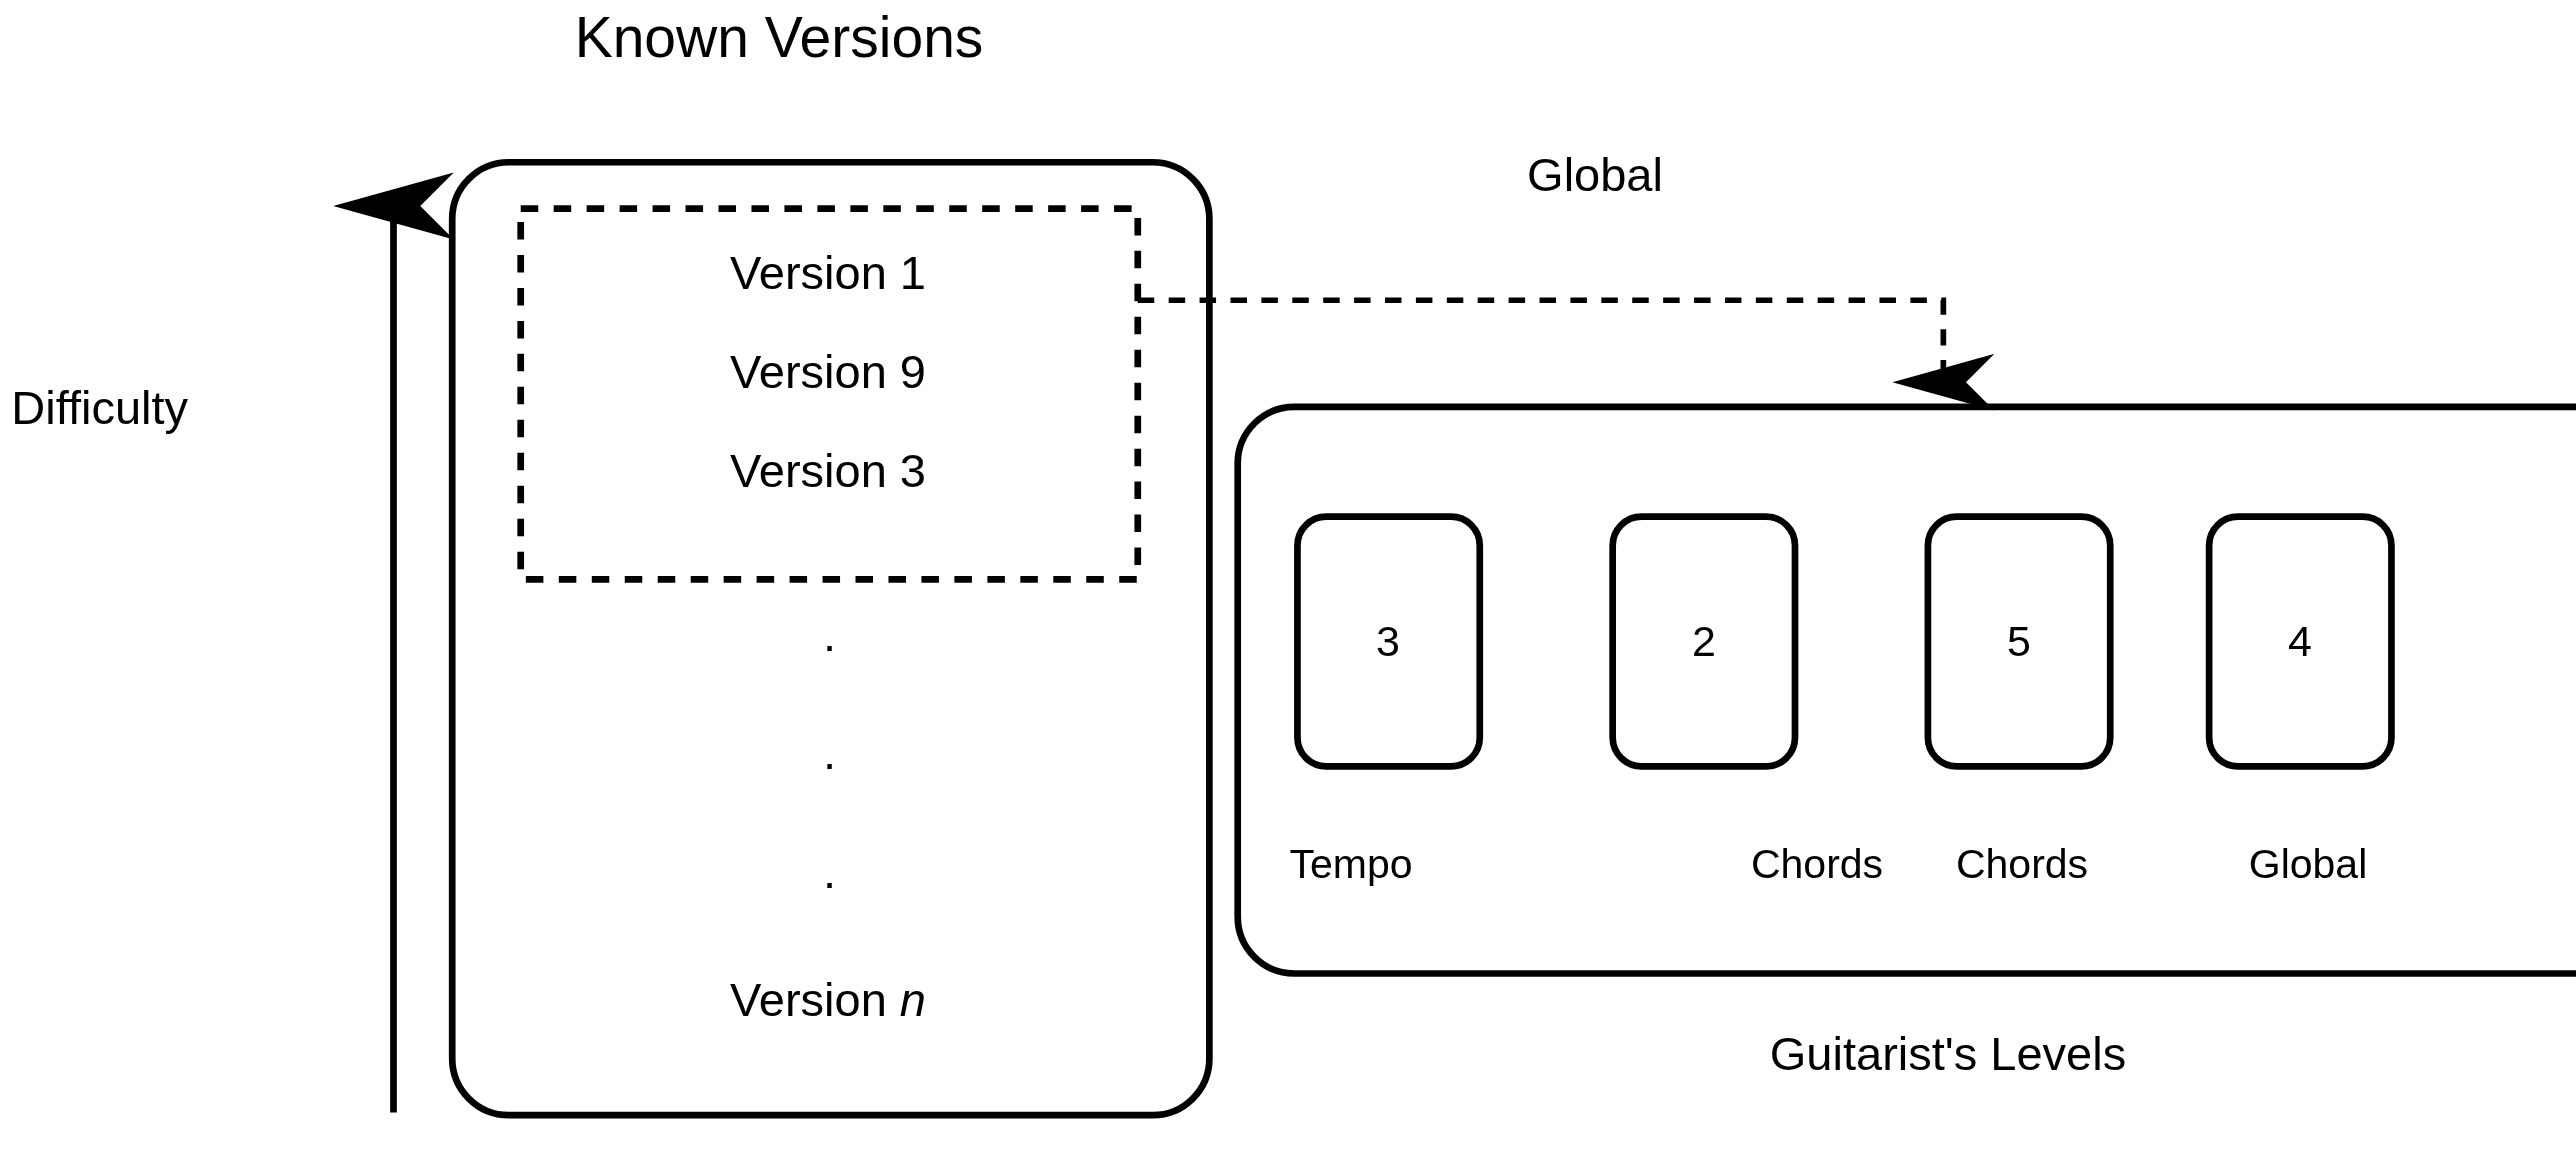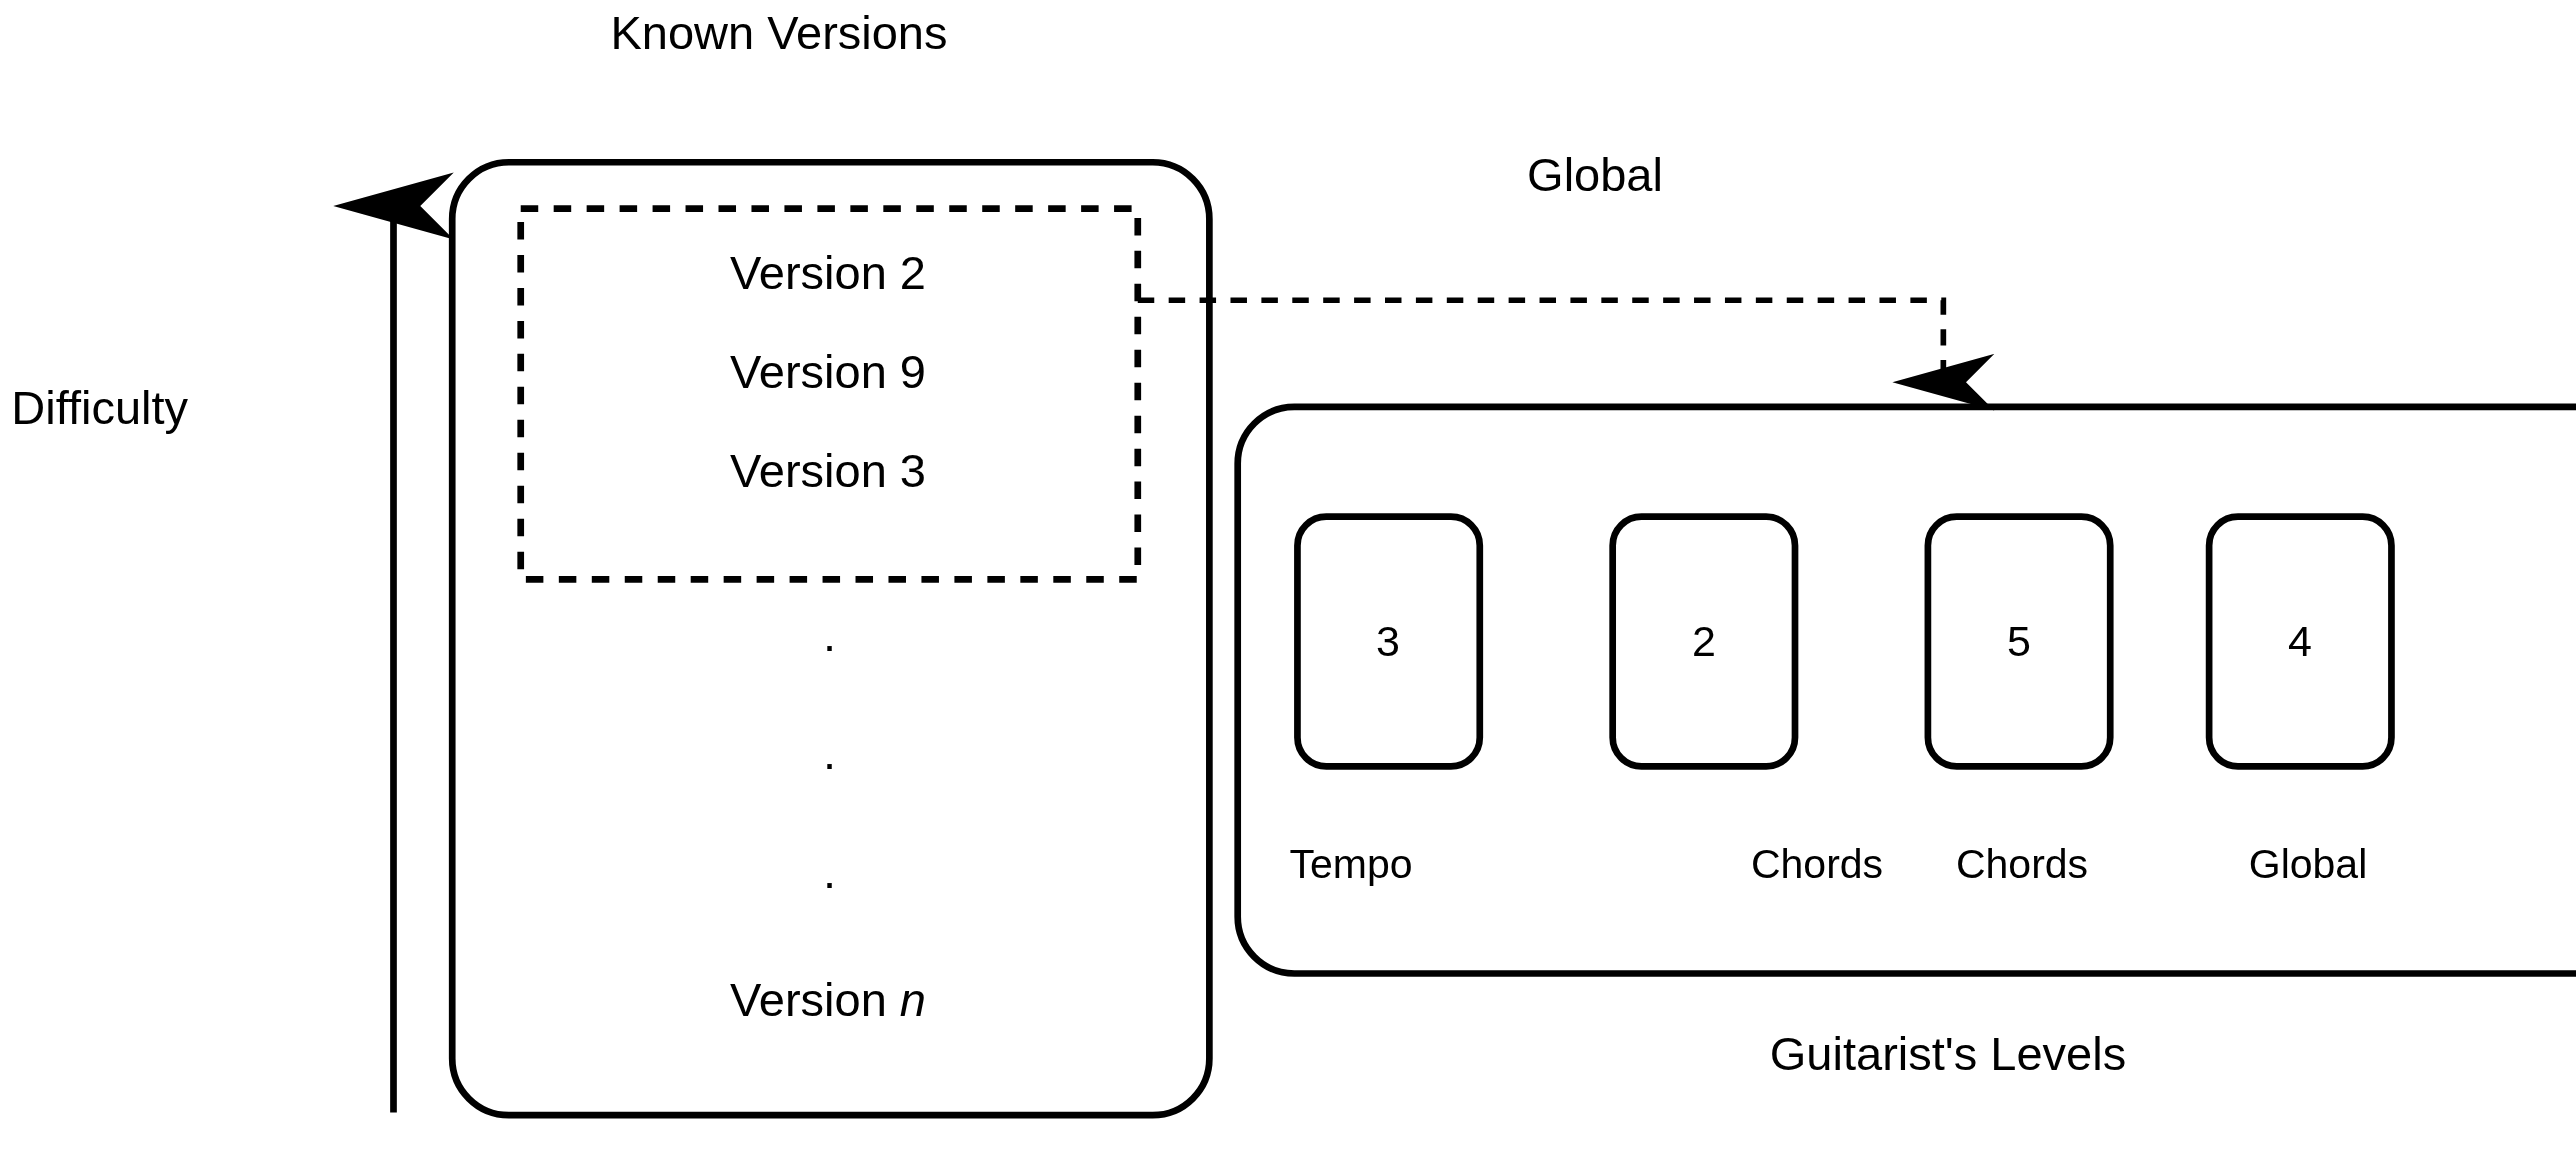--- a/index.html
+++ b/index.html
@@ -27,21 +27,21 @@
     white-space: nowrap;
     color: #000000;
     font-family: "Liberation Sans", "DejaVu Sans", sans-serif;
     font-weight: 400;
     line-height: 1;
   }
   .ctr { transform: translateX(-50%); }
   .ital { font-style: italic; }
 
   
-  #known-versions-title { left: 779px; top: 8.8px;  font-size: 47px; text-align: right; }
+  #known-versions-title { left: 779px; top: 8.8px;  font-size: 57px; text-align: right; }
   #difficulty-label     { left: 11.3px;   top: 384px; font-size: 47px; }
   #average-label        { left: 1595px; top: 151px; font-size: 47px; }
   #guitarists-label     { left: 1948px; top: 1030px;font-size: 47px; }
 
   #version-1 { left: 828px; top: 249px;  font-size: 47px; }
   #version-2 { left: 828px; top: 348px;  font-size: 47px; }
   #version-3 { left: 828px; top: 447px;  font-size: 47px; }
   #version-n { left: 828px; top: 976px; font-size: 47px; }
 
   .vdot { left: 823px; font-size: 47px; }
@@ -85,21 +85,21 @@
   </svg>
 
   <div class="txt ctr" id="known-versions-title">Known Versions</div>
 
   <div class="txt" id="difficulty-label">Difficulty</div>
 
   <div class="txt ctr" id="average-label">Global</div>
 
   <div class="txt ctr" id="guitarists-label">Guitarist's Levels</div>
 
-  <div class="txt ctr" id="version-1">Version 2</div>
+  <div class="txt ctr" id="version-1">Version 1</div>
   <div class="txt ctr" id="version-2">Version 9</div>
   <div class="txt ctr" id="version-3">Version 3</div>
 
   <div class="txt vdot" id="vdot-1">.</div>
   <div class="txt vdot" id="vdot-2">.</div>
   <div class="txt vdot" id="vdot-3">.</div>
 
   <div class="txt ctr" id="version-n"><span>Version </span><span class="ital">n</span></div>
 
   <div class="txt ctr slot-num" style="left:1388px; top:620px;">3</div>

